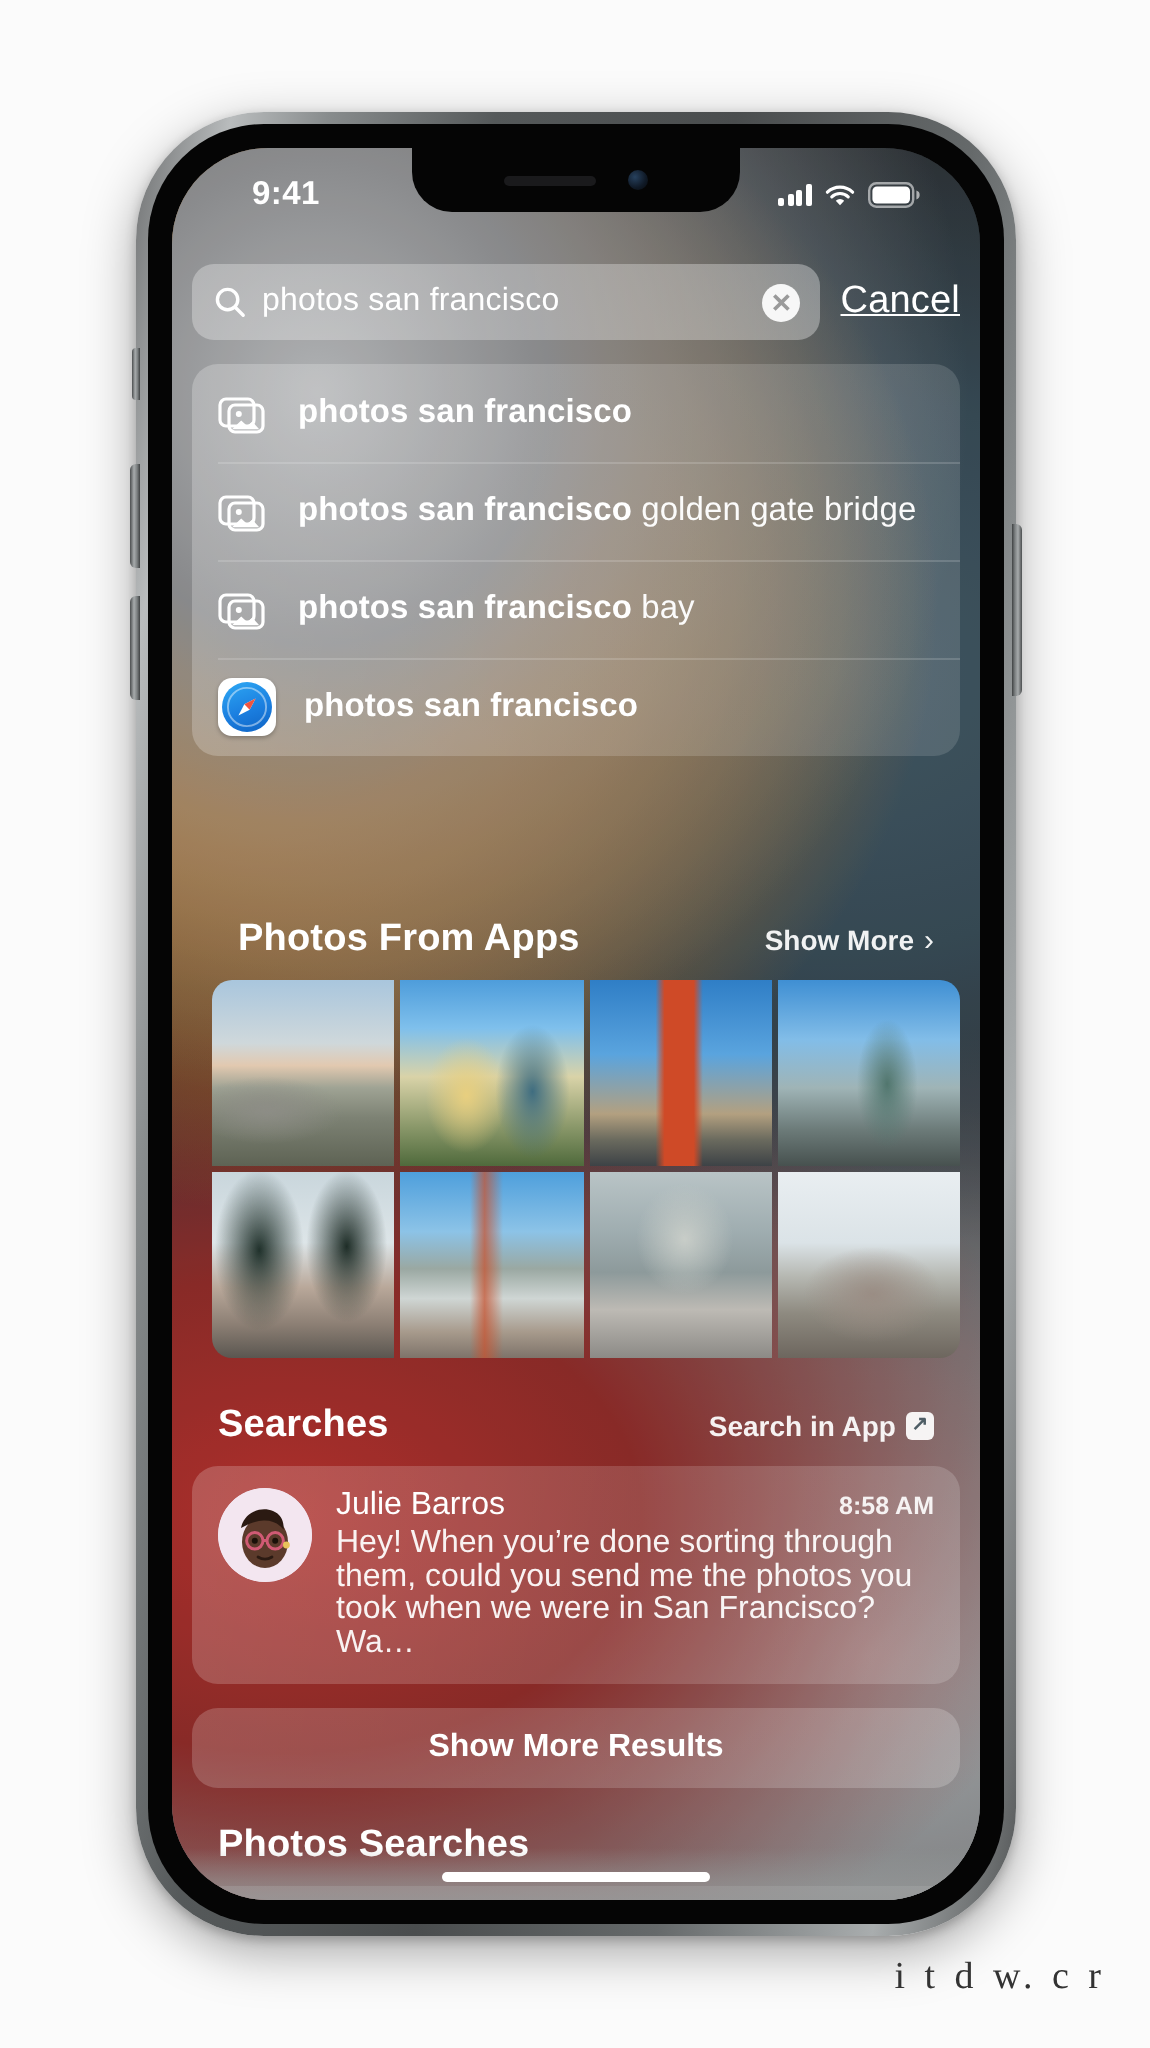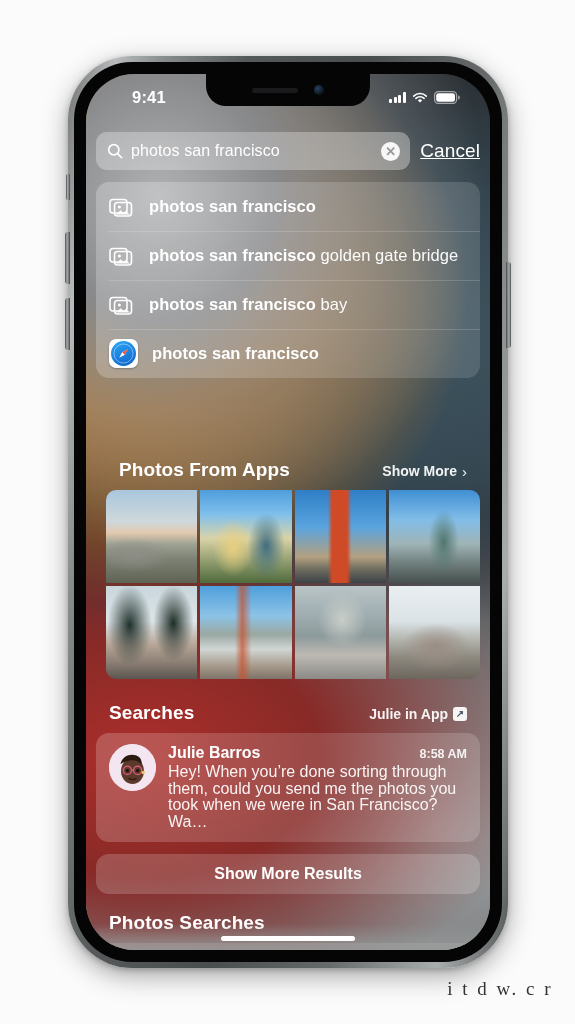--- a/index.html
+++ b/index.html
@@ -49,21 +49,21 @@
       radial-gradient(115% 48% at 12% 26%, #f0a438 0%, #e08a26 26%, rgba(200,120,30,0) 72%),
       radial-gradient(120% 42% at 82% 30%, #47606c 0%, #3c515c 38%, rgba(50,66,75,0) 78%),
       radial-gradient(130% 40% at 14% 78%, #c4352f 0%, #9a2f2b 34%, rgba(120,44,40,0) 76%),
       radial-gradient(125% 45% at 86% 86%, #b9bbbc 0%, #8e9192 36%, rgba(120,124,126,0) 80%),
       linear-gradient(180deg,#2f3234 0%, #2c3134 34%, #3a3639 58%, #6e7173 82%, #9fa2a3 100%);
   }
   #screen-scrim { position: absolute; inset: 0; background: rgba(10,12,14,.12); }
 
   
   #status-bar {
-    position: absolute; left: 12px; right: 0; top: 0; height: 50px;
+    position: absolute; left: 6px; right: 0; top: 0; height: 50px;
     display: flex; align-items: flex-start; justify-content: space-between;
     padding: 14px 30px 0 34px;
     color: #fff; z-index: 6;
   }
   #status-time { font-size: 16.5px; font-weight: 600; letter-spacing: .2px; }
   #status-icons { display: flex; align-items: center; gap: 6px; padding-top: 3px; }
   .sig-bar { width: 3px; background: #fff; border-radius: 1px; display: inline-block; }
 
   #notch {
     position: absolute; top: 0; left: 50%; transform: translateX(-50%);
@@ -199,21 +199,21 @@
     border-radius: 13px; padding: 11px 13px 12px;
     background: linear-gradient(100deg, rgba(255,255,255,.20) 0%, rgba(255,255,255,.15) 55%, rgba(255,255,255,.17) 100%);
     display: flex; gap: 12px;
   }
   #avatar {
     width: 47px; height: 47px; border-radius: 50%; flex: 0 0 47px;
     background: #efe3ef; position: relative; overflow: hidden;
   }
   #msg-body { flex: 1; min-width: 0; }
   #msg-top { display: flex; align-items: baseline; justify-content: space-between; }
-  #msg-sender { color: #fff; font-size: 16px; font-weight: 700; }
+  #msg-sender { color: #fff; font-size: 16px; font-weight: 400; }
   #msg-time { color: rgba(255,255,255,.9); font-size: 12.5px; font-weight: 600; }
   #msg-preview {
     color: rgba(255,255,255,.93); font-size: 16px; line-height: 16.5px;
     margin-top: 2px;
   }
 
   #show-more-results {
     position: absolute; top: 780px; left: 10px; right: 10px;
     height: 40px; border-radius: 13px;
     background: linear-gradient(100deg, rgba(255,255,255,.19) 0%, rgba(255,255,255,.16) 60%, rgba(255,255,255,.20) 100%);
@@ -374,21 +374,21 @@
             <div class="photo-tile ph-beach"></div>
             <div class="photo-tile ph-house-car"></div>
             <div class="photo-tile ph-fog-city"></div>
           </div>
         </div>
 
         <div id="messages-section">
           <div class="section-header">
             <div class="section-title">Searches</div>
             <div class="section-action">
-              <span>Julie in App</span>
+              <span>Search in App</span>
               <span class="arrow-box">↗</span>
             </div>
           </div>
           <div id="message-card">
             <div id="avatar">
               <svg width="47" height="47" viewBox="0 0 47 47">
                 <circle cx="23.5" cy="23.5" r="23.5" fill="#f3e6f0"></circle>
                 <ellipse cx="23.5" cy="27" rx="11.5" ry="13" fill="#5b3a2b"></ellipse>
                 <path d="M11.5 20c1.5-8 10-11 16-8.5 4 1.6 5.5 5 5.3 9.2-2.6-3-6-4.6-10-4.4-4 .2-8 1.8-11.3 3.7z" fill="#2b1a12"></path>
                 <ellipse cx="18.4" cy="26.4" rx="4.1" ry="4.1" fill="none" stroke="#d05a74" stroke-width="1.5"></ellipse>

